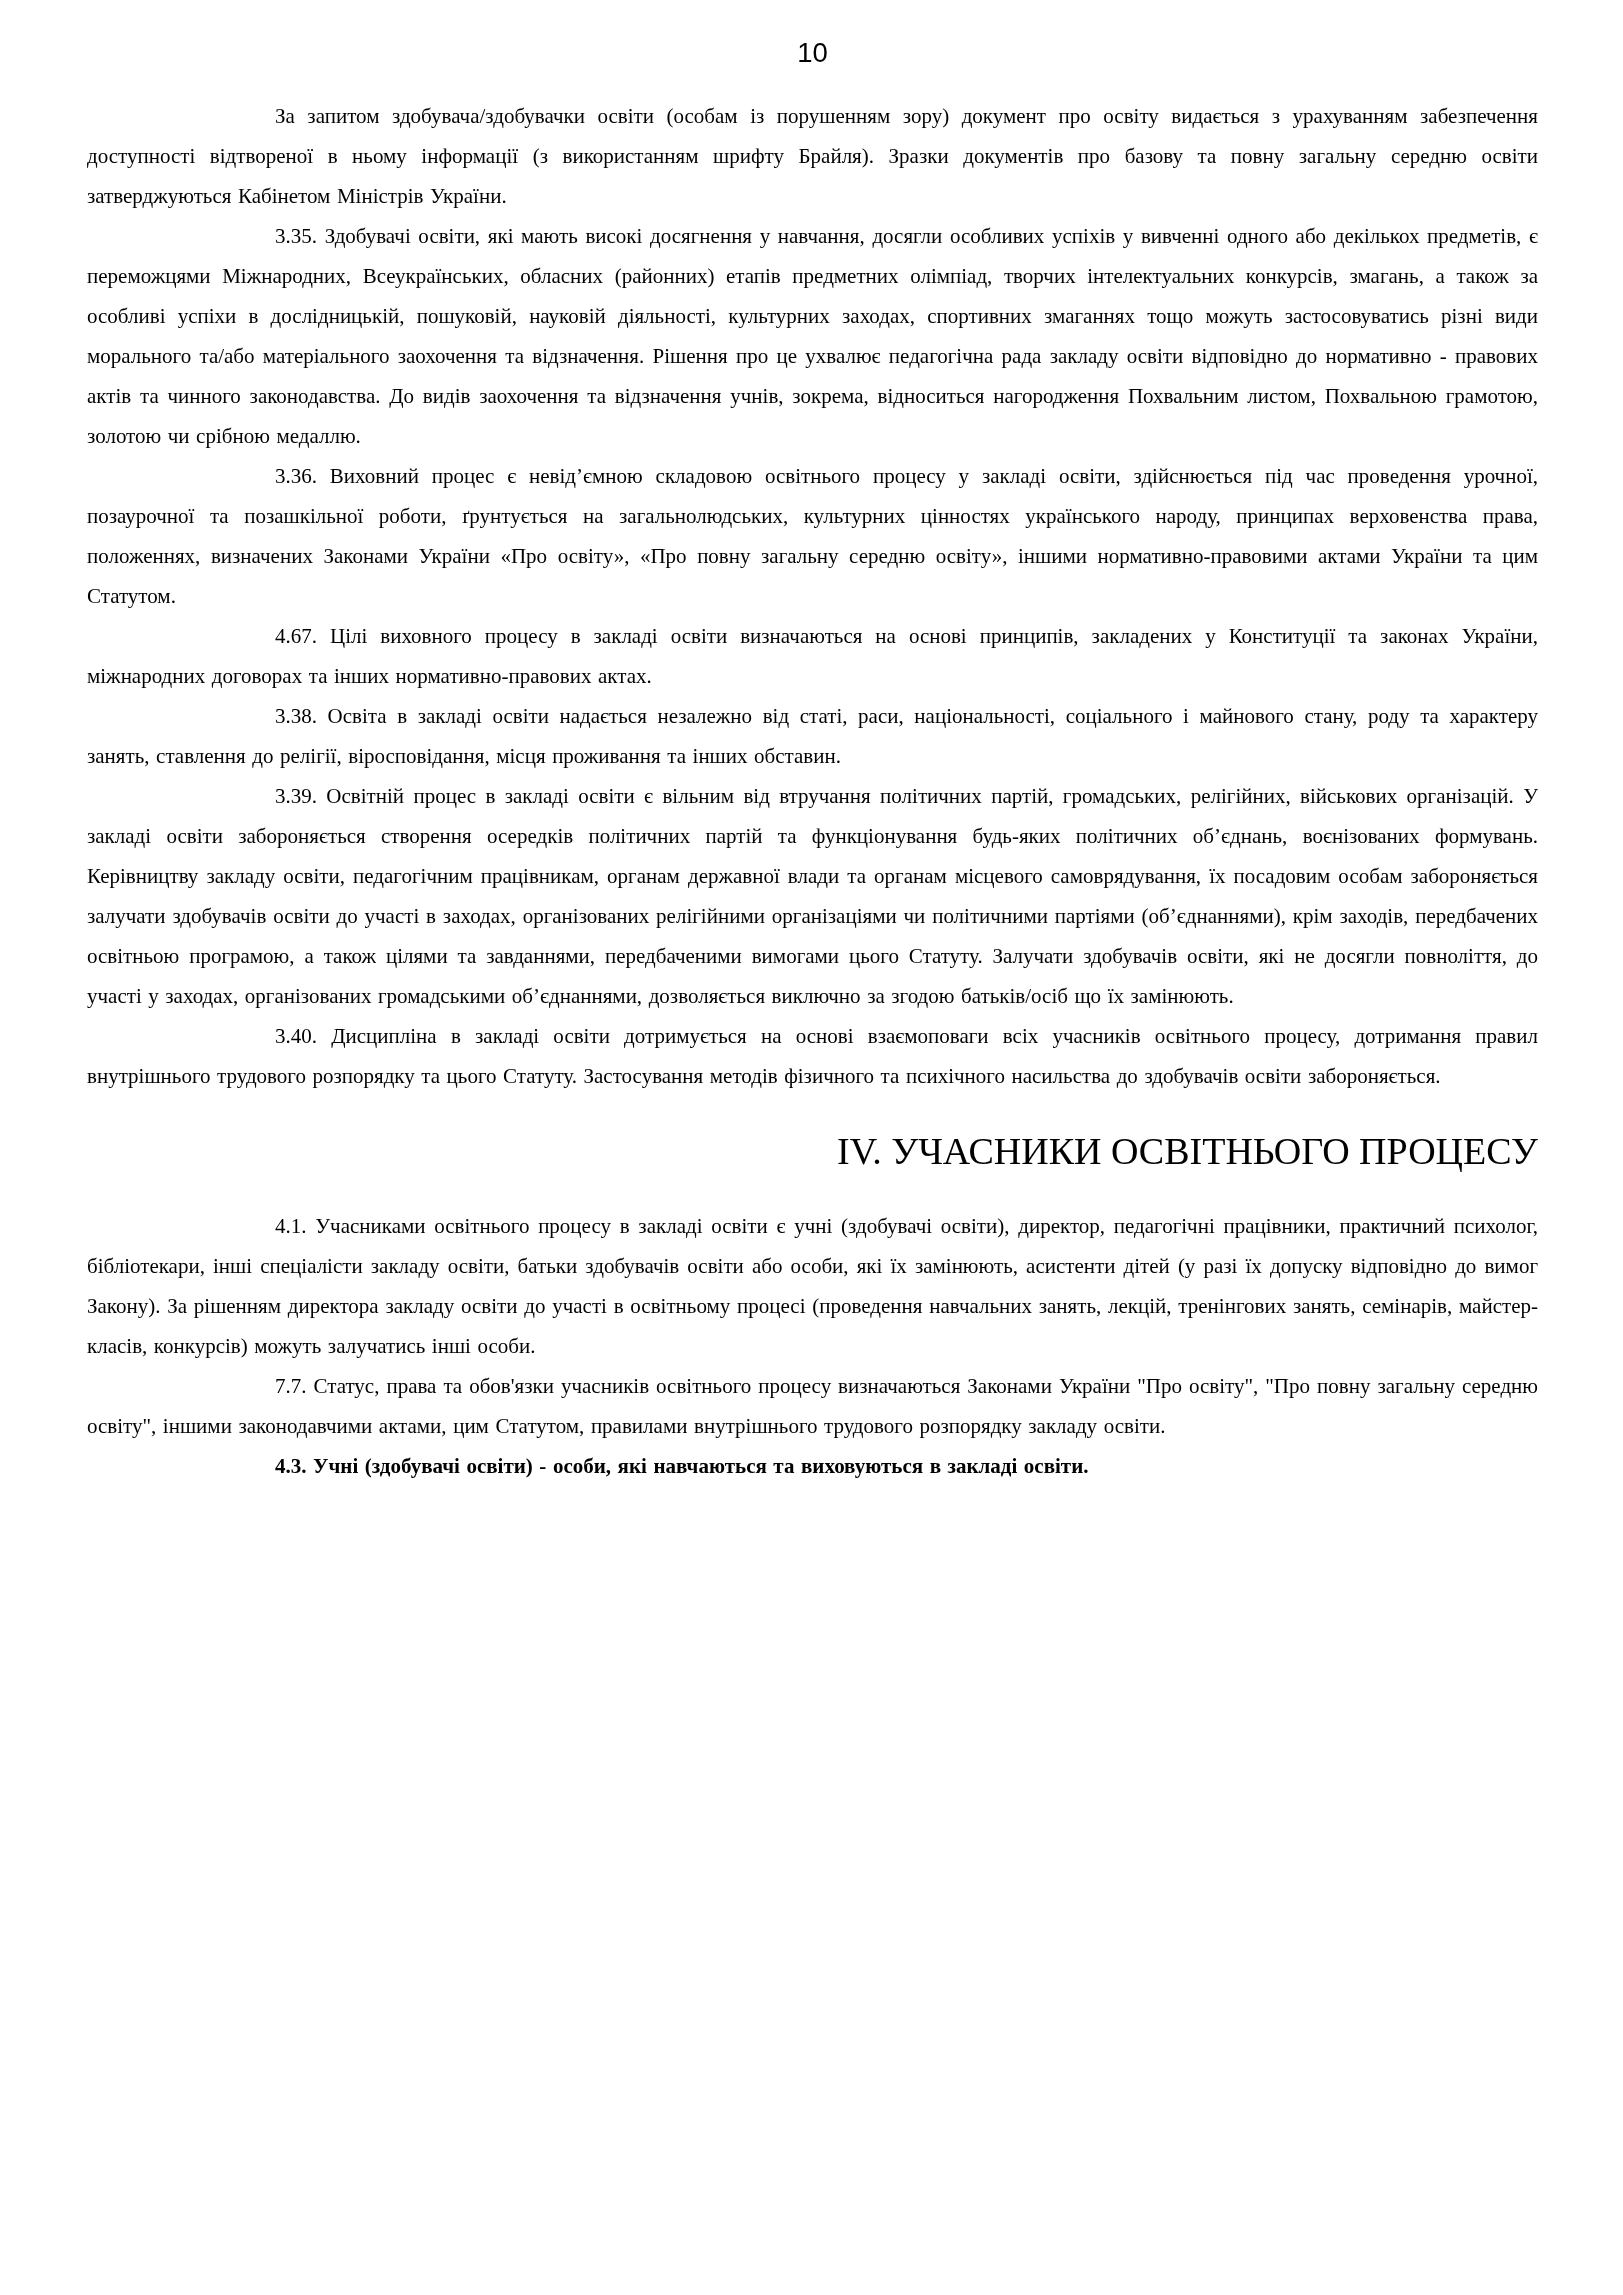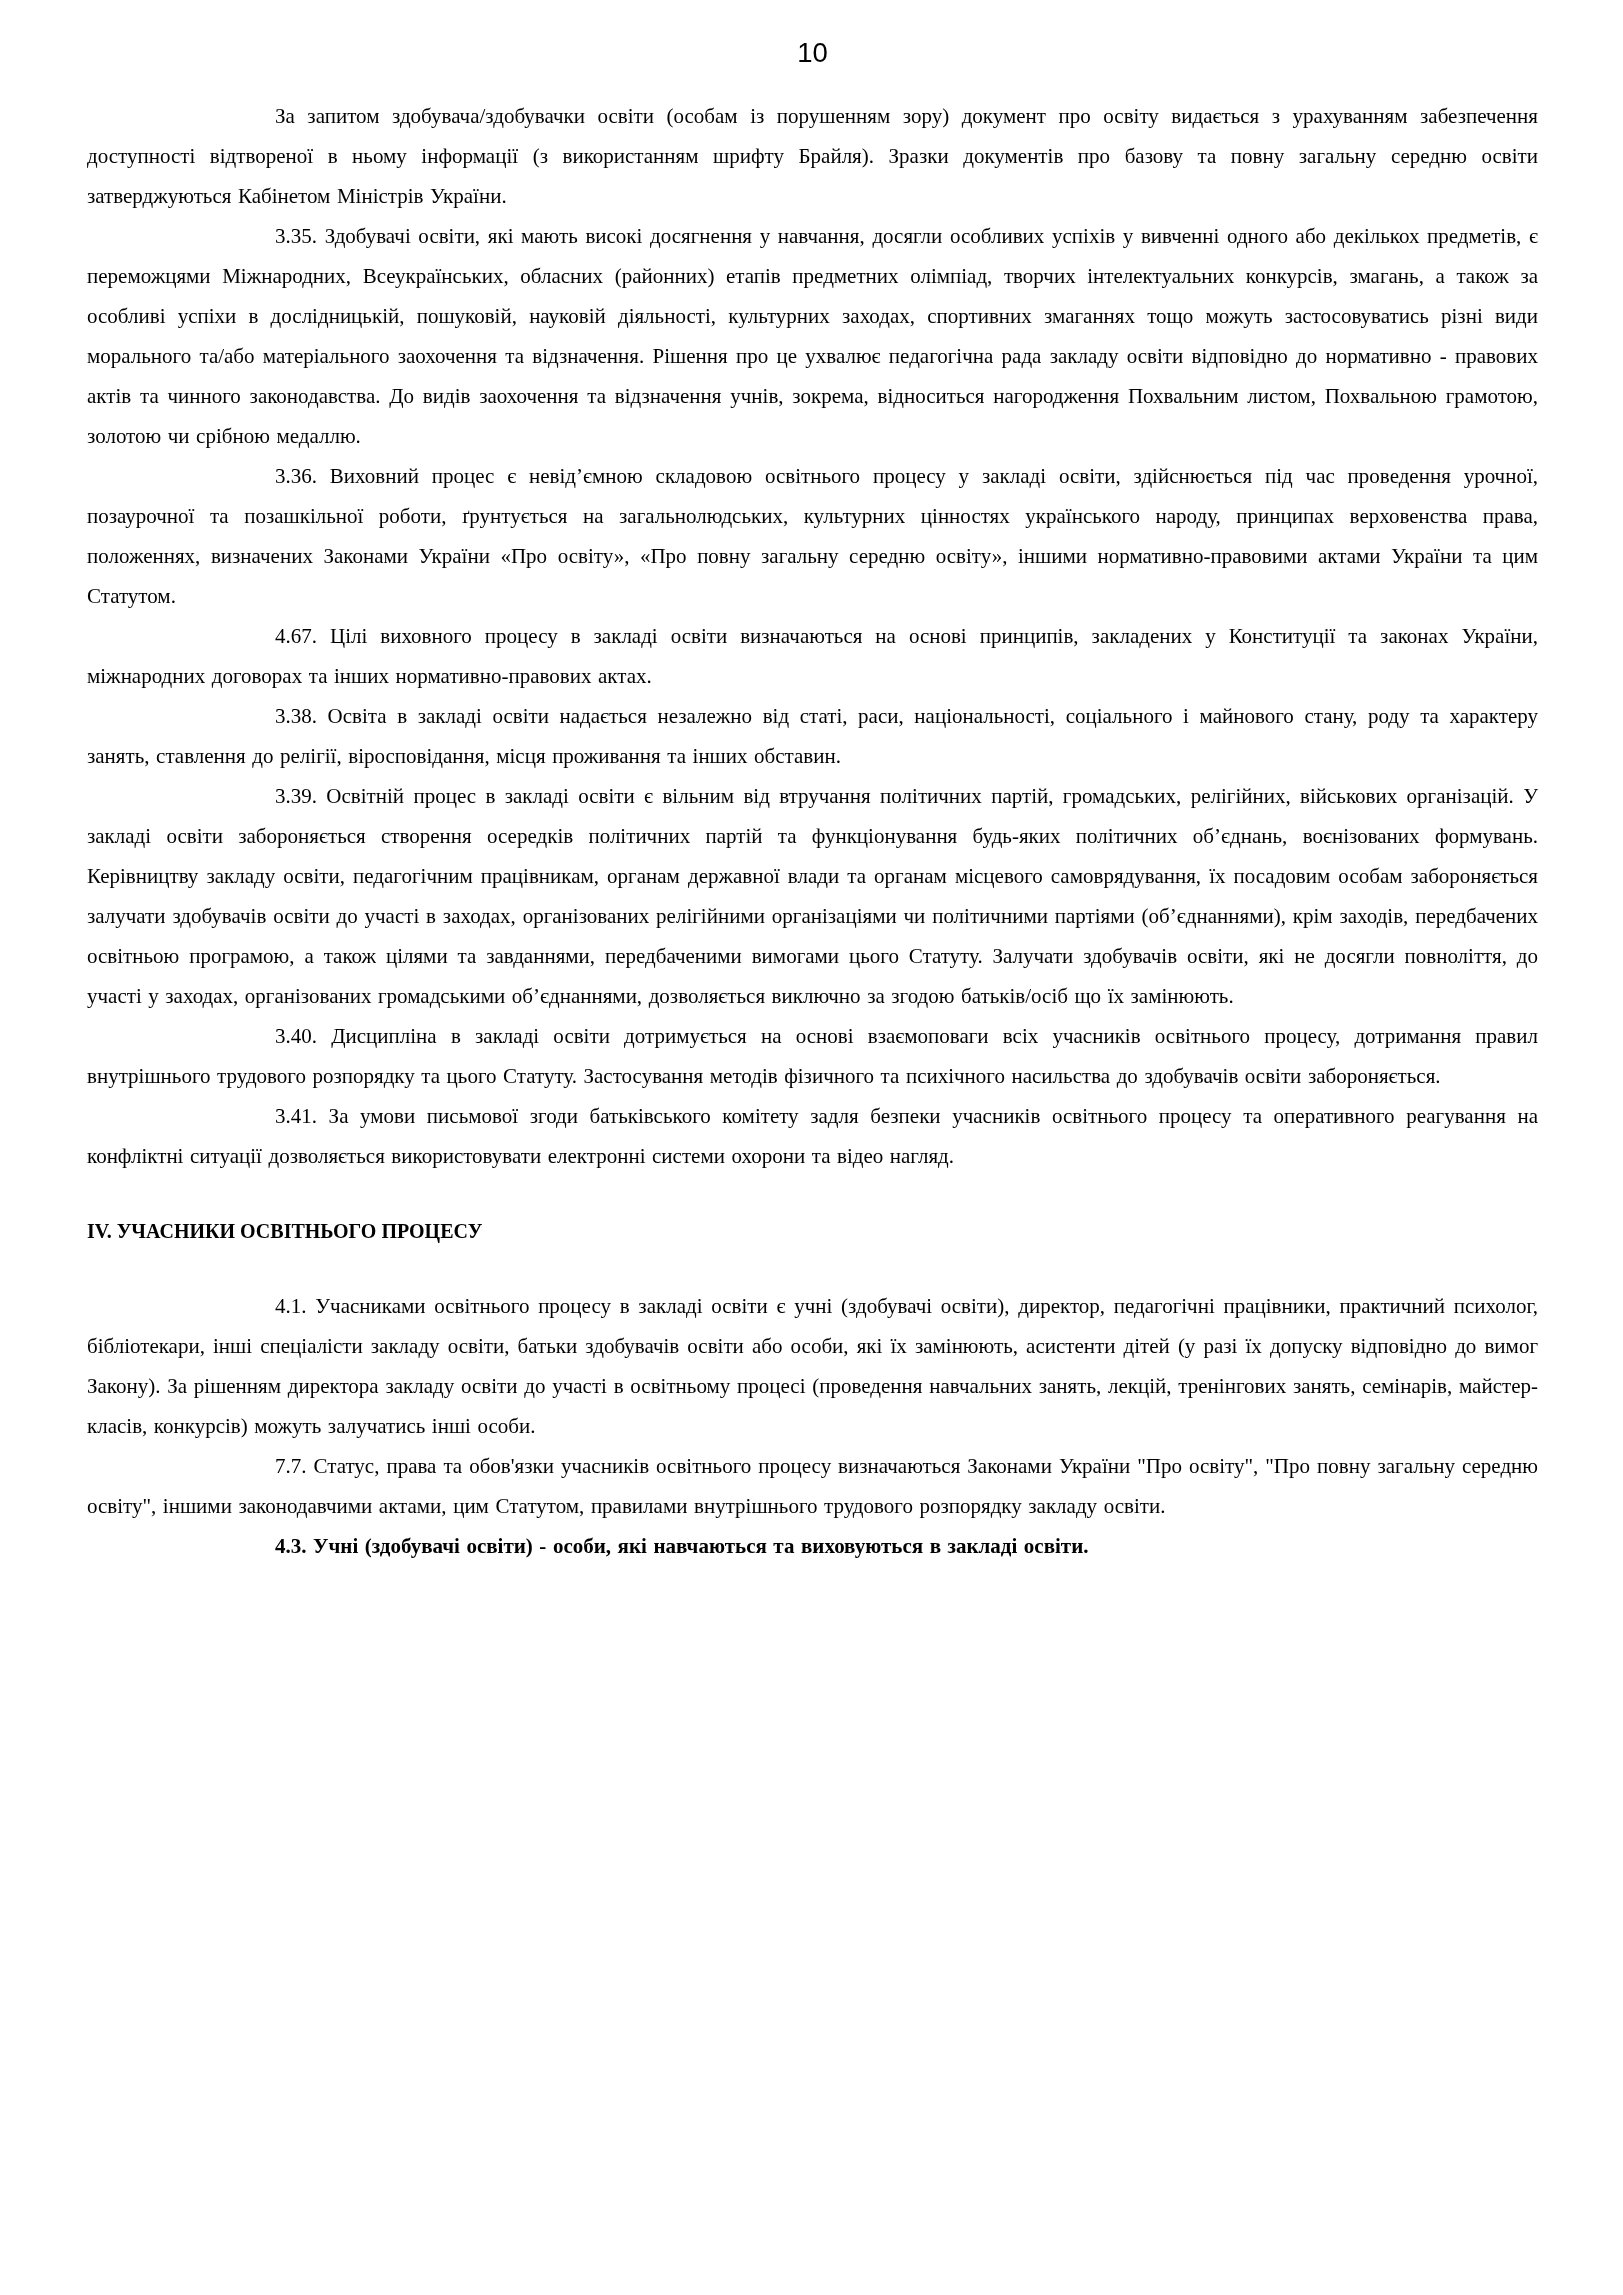--- a/index.html
+++ b/index.html
@@ -35,24 +35,24 @@
     line-height: 40px;
     text-align: justify;
     text-indent: 188px;
     word-spacing: 1.3px;
   }
   p.body-par.bold {
     font-weight: bold;
   }
   .section-heading {
     margin: 37px 0 37px 0;
-    font-size: 20px;
+    font-size: 38px;
     line-height: 36px;
-    font-weight: bold;
-    text-align: left;
+    font-weight: normal;
+    text-align: right;
     text-indent: 0;
   }
 </style>
 </head>
 <body>
 
 <div class="page">
   <div class="content">
 
     <div class="page-number">10</div>
@@ -64,21 +64,20 @@
     <p class="body-par">3.36. Виховний процес є невід’ємною складовою освітнього процесу у закладі освіти, здійснюється під час проведення урочної, позаурочної та позашкільної роботи, ґрунтується на загальнолюдських, культурних цінностях українського народу, принципах верховенства права, положеннях, визначених Законами України «Про освіту», «Про повну загальну середню освіту», іншими нормативно-правовими актами України та цим Статутом.</p>
 
     <p class="body-par">4.67. Цілі виховного процесу в закладі освіти визначаються на основі принципів, закладених у Конституції та законах України, міжнародних договорах та інших нормативно-правових актах.</p>
 
     <p class="body-par">3.38. Освіта в закладі освіти надається незалежно від статі, раси, національності, соціального і майнового стану, роду та характеру занять, ставлення до релігії, віросповідання, місця проживання та інших обставин.</p>
 
     <p class="body-par">3.39. Освітній процес в закладі освіти є вільним від втручання політичних партій, громадських, релігійних, військових організацій. У закладі освіти забороняється створення осередків політичних партій та функціонування будь-яких політичних об’єднань, воєнізованих формувань. Керівництву закладу освіти, педагогічним працівникам, органам державної влади та органам місцевого самоврядування, їх посадовим особам забороняється залучати здобувачів освіти до участі в заходах, організованих релігійними організаціями чи політичними партіями (об’єднаннями), крім заходів, передбачених освітньою програмою, а також цілями та завданнями, передбаченими вимогами цього Статуту. Залучати здобувачів освіти, які не досягли повноліття, до участі у заходах, організованих громадськими об’єднаннями, дозволяється виключно за згодою батьків/осіб що їх замінюють.</p>
 
     <p class="body-par">3.40. Дисципліна в закладі освіти дотримується на основі взаємоповаги всіх учасників освітнього процесу, дотримання правил внутрішнього трудового розпорядку та цього Статуту. Застосування методів фізичного та психічного насильства до здобувачів освіти забороняється.</p>
 
-    <p class="body-par">3.41. За умови письмової згоди батьківського комітету задля безпеки учасників освітнього процесу та оперативного реагування на конфліктні ситуації дозволяється використовувати електронні системи охорони та відео нагляд.</p>
 
     <div class="section-heading">IV. УЧАСНИКИ ОСВІТНЬОГО ПРОЦЕСУ</div>
 
     <p class="body-par">4.1. Учасниками освітнього процесу в закладі освіти є учні (здобувачі освіти), директор, педагогічні працівники, практичний психолог, бібліотекари, інші спеціалісти закладу освіти, батьки здобувачів освіти або особи, які їх замінюють, асистенти дітей (у разі їх допуску відповідно до вимог Закону). За рішенням директора закладу освіти до участі в освітньому процесі (проведення навчальних занять, лекцій, тренінгових занять, семінарів, майстер-класів, конкурсів) можуть залучатись інші особи.</p>
 
     <p class="body-par">7.7. Статус, права та обов'язки учасників освітнього процесу визначаються Законами України "Про освіту", "Про повну загальну середню освіту", іншими законодавчими актами, цим Статутом, правилами внутрішнього трудового розпорядку закладу освіти.</p>
 
     <p class="body-par bold">4.3. Учні (здобувачі освіти) - особи, які навчаються та виховуються в закладі освіти.</p>
 
 

